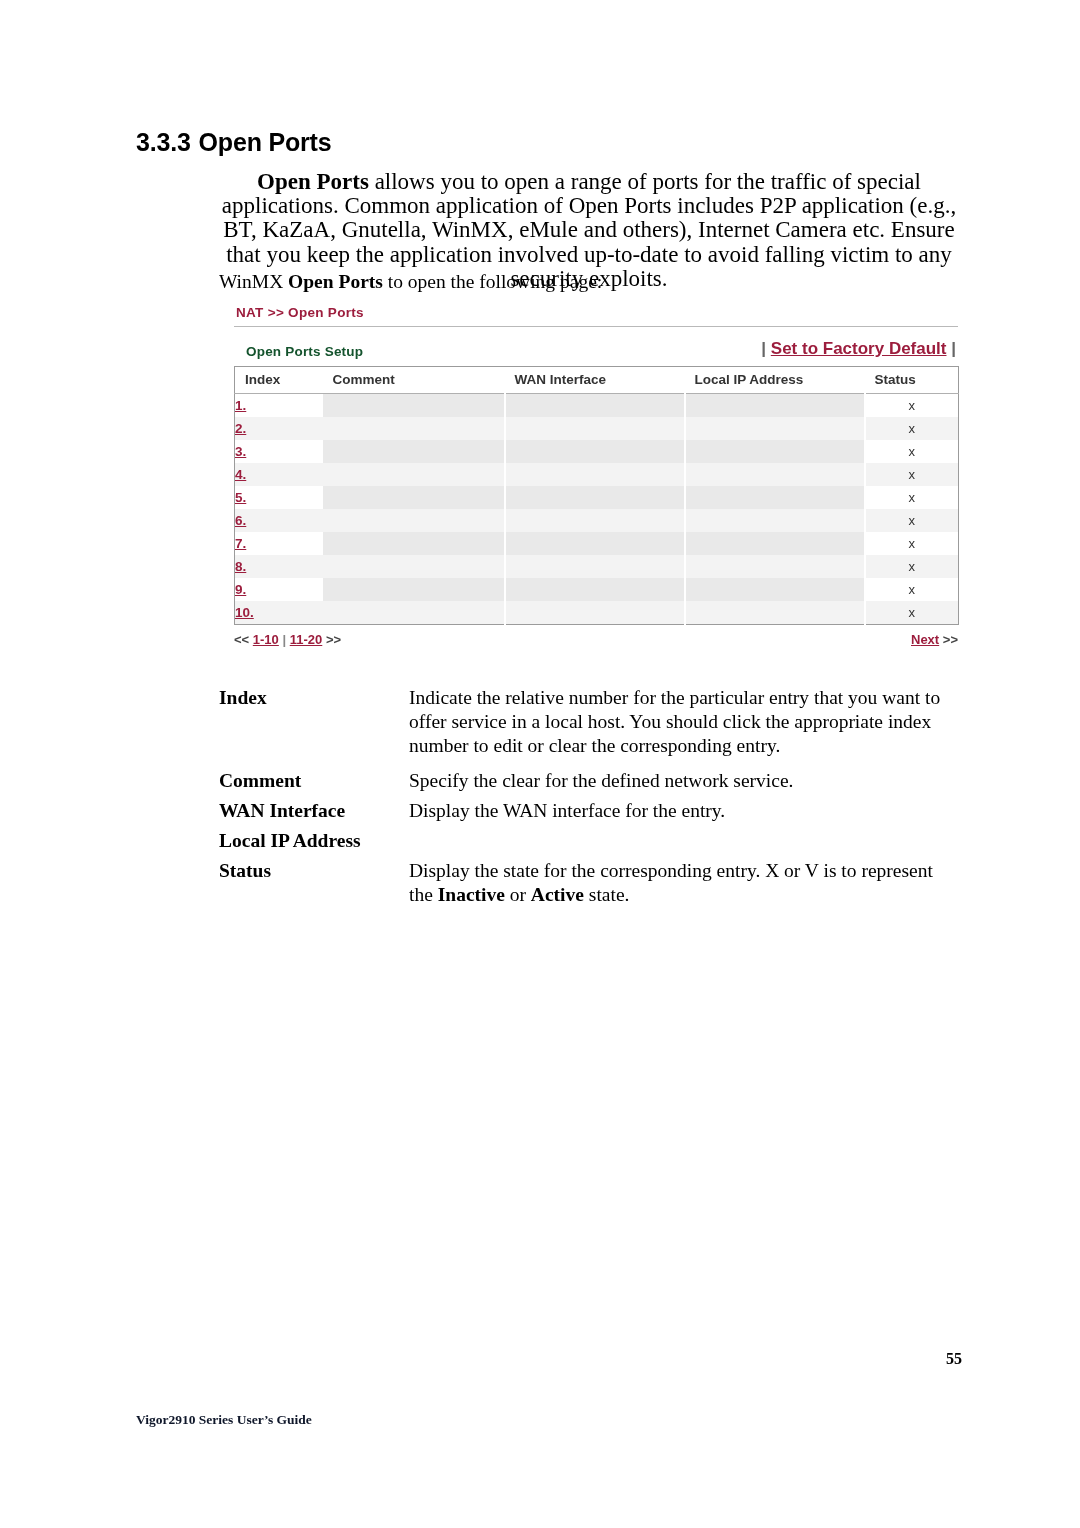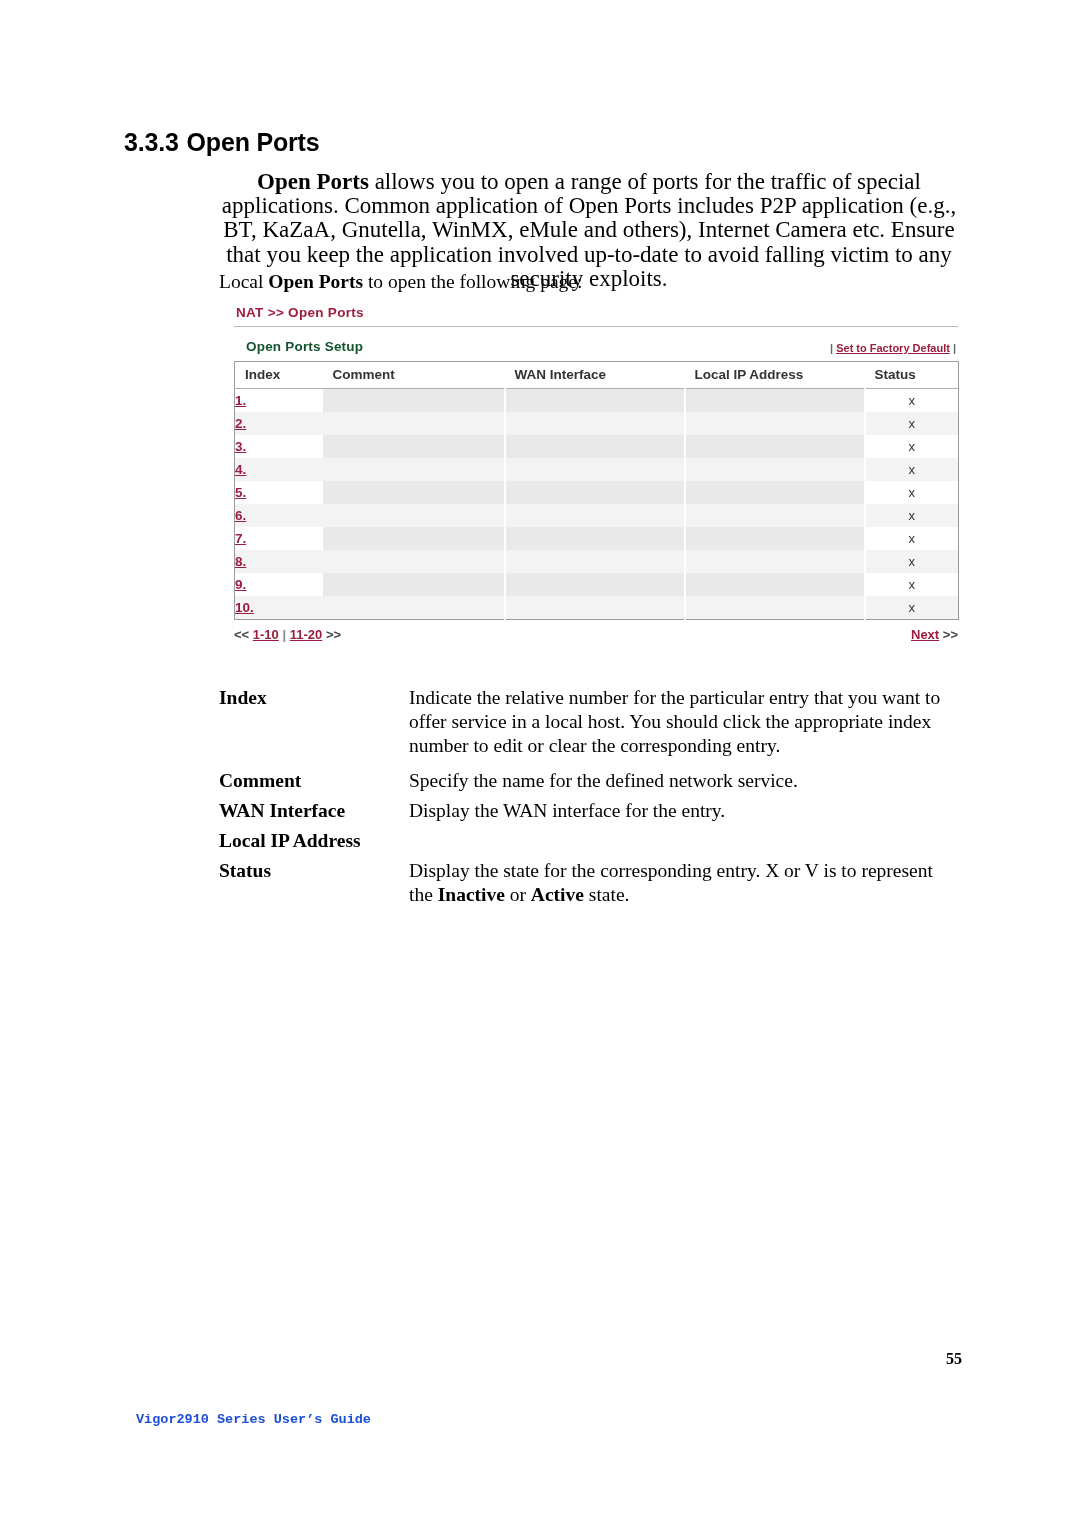--- a/index.html
+++ b/index.html
@@ -18,21 +18,21 @@
   .page {
     position: relative;
     width: 1080px;
     height: 1528px;
     box-sizing: border-box;
   }
 
   
   .heading {
     position: absolute;
-    left: 124px;
+    left: 136px;
     top: 128px;
     font-family: "Liberation Sans", sans-serif;
     font-weight: bold;
     font-size: 25px;
     letter-spacing: -0.2px;
     white-space: nowrap;
   }
   .heading .num { margin-right: 8px; }
 
   
@@ -88,21 +88,21 @@
     margin-bottom: 7px;
   }
   .shot-title {
     font-size: 13.5px;
     font-weight: bold;
     color: #14532d;
     letter-spacing: 0.2px;
     padding-left: 12px;
   }
   .shot-default {
-    font-size: 11px;
+    font-size: 17px;
     font-weight: bold;
     color: #9c1d3d;
     padding-right: 2px;
     white-space: nowrap;
   }
   .shot-default .bar { color: #666; font-weight: bold; }
   .shot-default a {
     color: #9c1d3d;
     text-decoration: underline;
   }
@@ -199,24 +199,24 @@
     line-height: 24.2px;
   }
   .defdesc b { font-weight: bold; }
   .defrow.tight { margin-bottom: 6px; }
 
   
   .footer-left {
     position: absolute;
     left: 136px;
     top: 1412px;
-    font-family: Liberation Mono, monospace;
-    font-size: 13.5px;
-    font-weight: bold;
-    color: #1d4ed8;
+    font-family: Liberation Serif, serif;
+    font-size: 13.5px;
+    font-weight: bold;
+    color: #0f172a;
   }
   .footer-right {
     position: absolute;
     left: 946px;
     top: 1350px;
     font-size: 16px;
     color: #000;
     font-weight: bold;
   }
 </style>
@@ -227,21 +227,21 @@
 
   <div class="heading">
     <span class="num">3.3.3</span><span>Open Ports</span>
   </div>
 
   <div class="intro">
     <b>Open Ports</b><span> allows you to open a range of ports for the traffic of special applications. Common application of Open Ports includes P2P application (e.g., BT, KaZaA, Gnutella, WinMX, eMule and others), Internet Camera etc. Ensure that you keep the application involved up-to-date to avoid falling victim to any security exploits.</span>
   </div>
 
   <div class="clickline">
-    <span>Local </span><b>Open Ports</b><span> to open the following page:</span>
+    <span>WinMX </span><b>Open Ports</b><span> to open the following page:</span>
   </div>
 
   <div class="shot">
 
     <div class="shot-breadcrumb">NAT &gt;&gt; Open Ports</div>
     <div class="shot-rule"></div>
 
     <div class="shot-header">
       <div class="shot-title">Open Ports Setup</div>
       <div class="shot-default">
@@ -359,21 +359,21 @@
 
   <div class="defs">
 
     <div class="defrow">
       <div class="defterm">Index</div>
       <div class="defdesc">Indicate the relative number for the particular entry that you want to offer service in a local host. You should click the appropriate index number to edit or clear the corresponding entry.</div>
     </div>
 
     <div class="defrow tight">
       <div class="defterm">Comment</div>
-      <div class="defdesc">Specify the name for the defined network service.</div>
+      <div class="defdesc">Specify the clear for the defined network service.</div>
     </div>
 
     <div class="defrow tight">
       <div class="defterm">WAN Interface</div>
       <div class="defdesc">Display the WAN interface for the entry.</div>
     </div>
 
     <div class="defrow tight">
       <div class="defterm">Local IP Address</div>
     </div>

